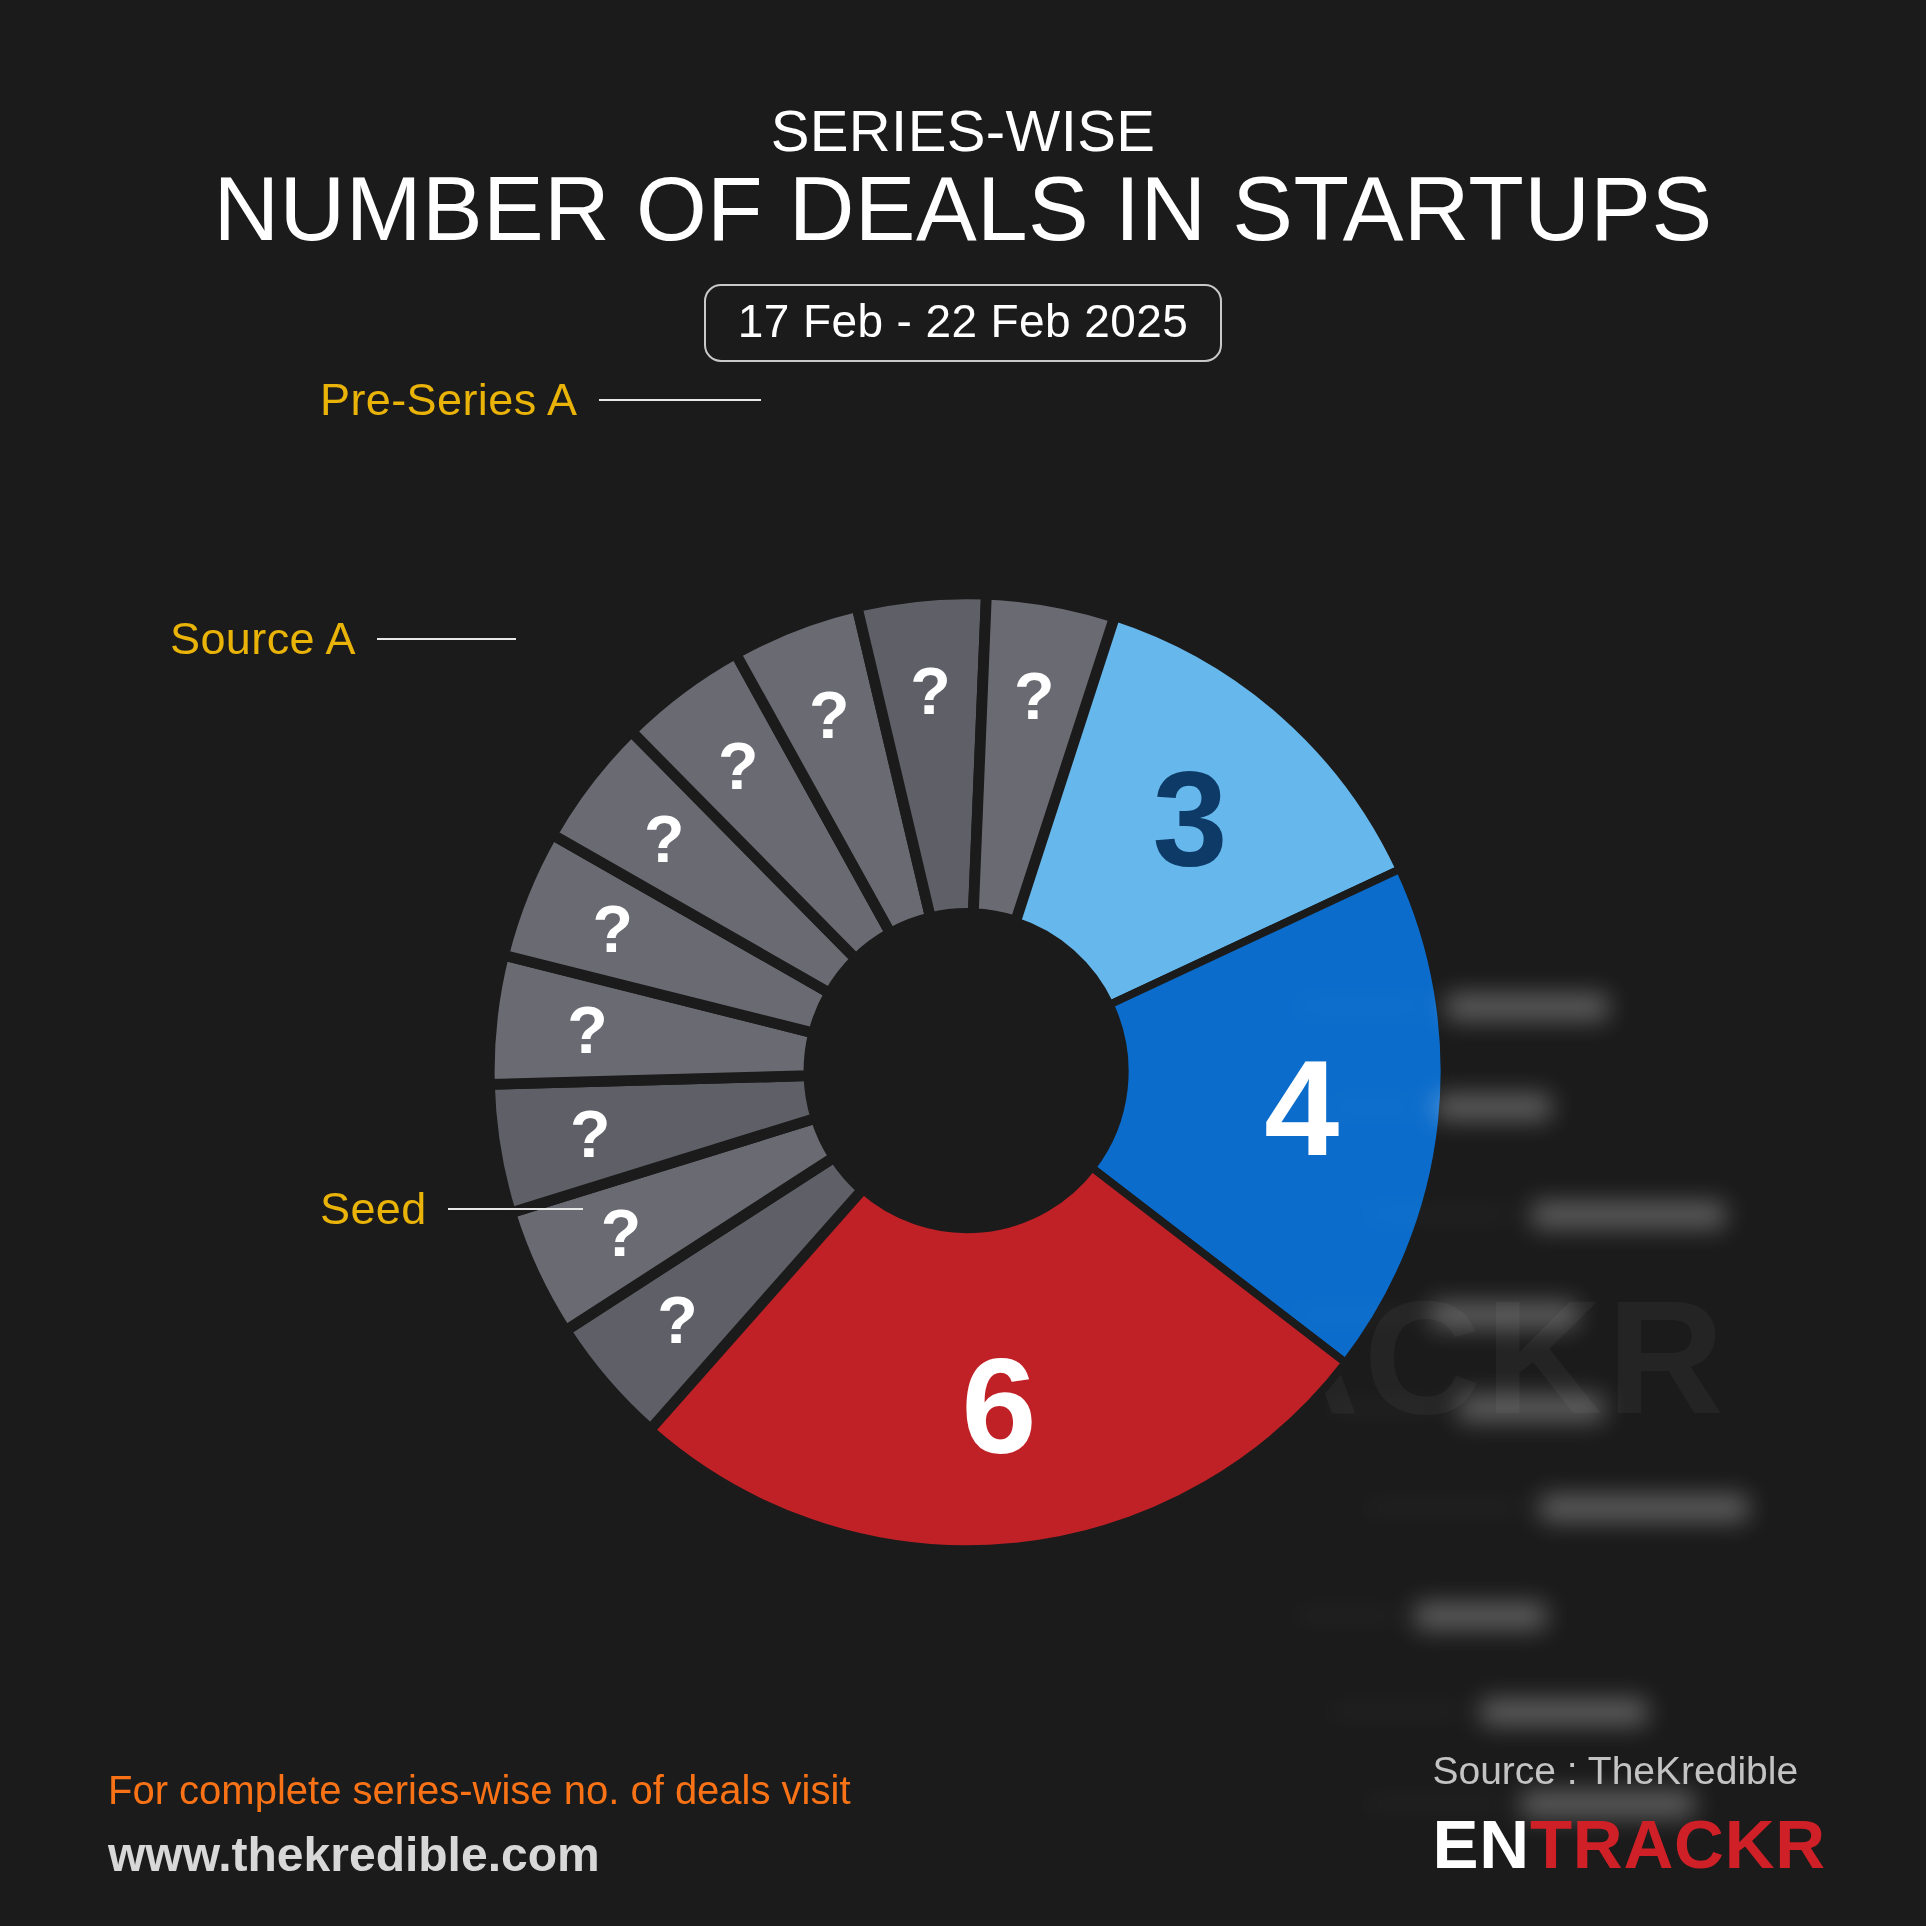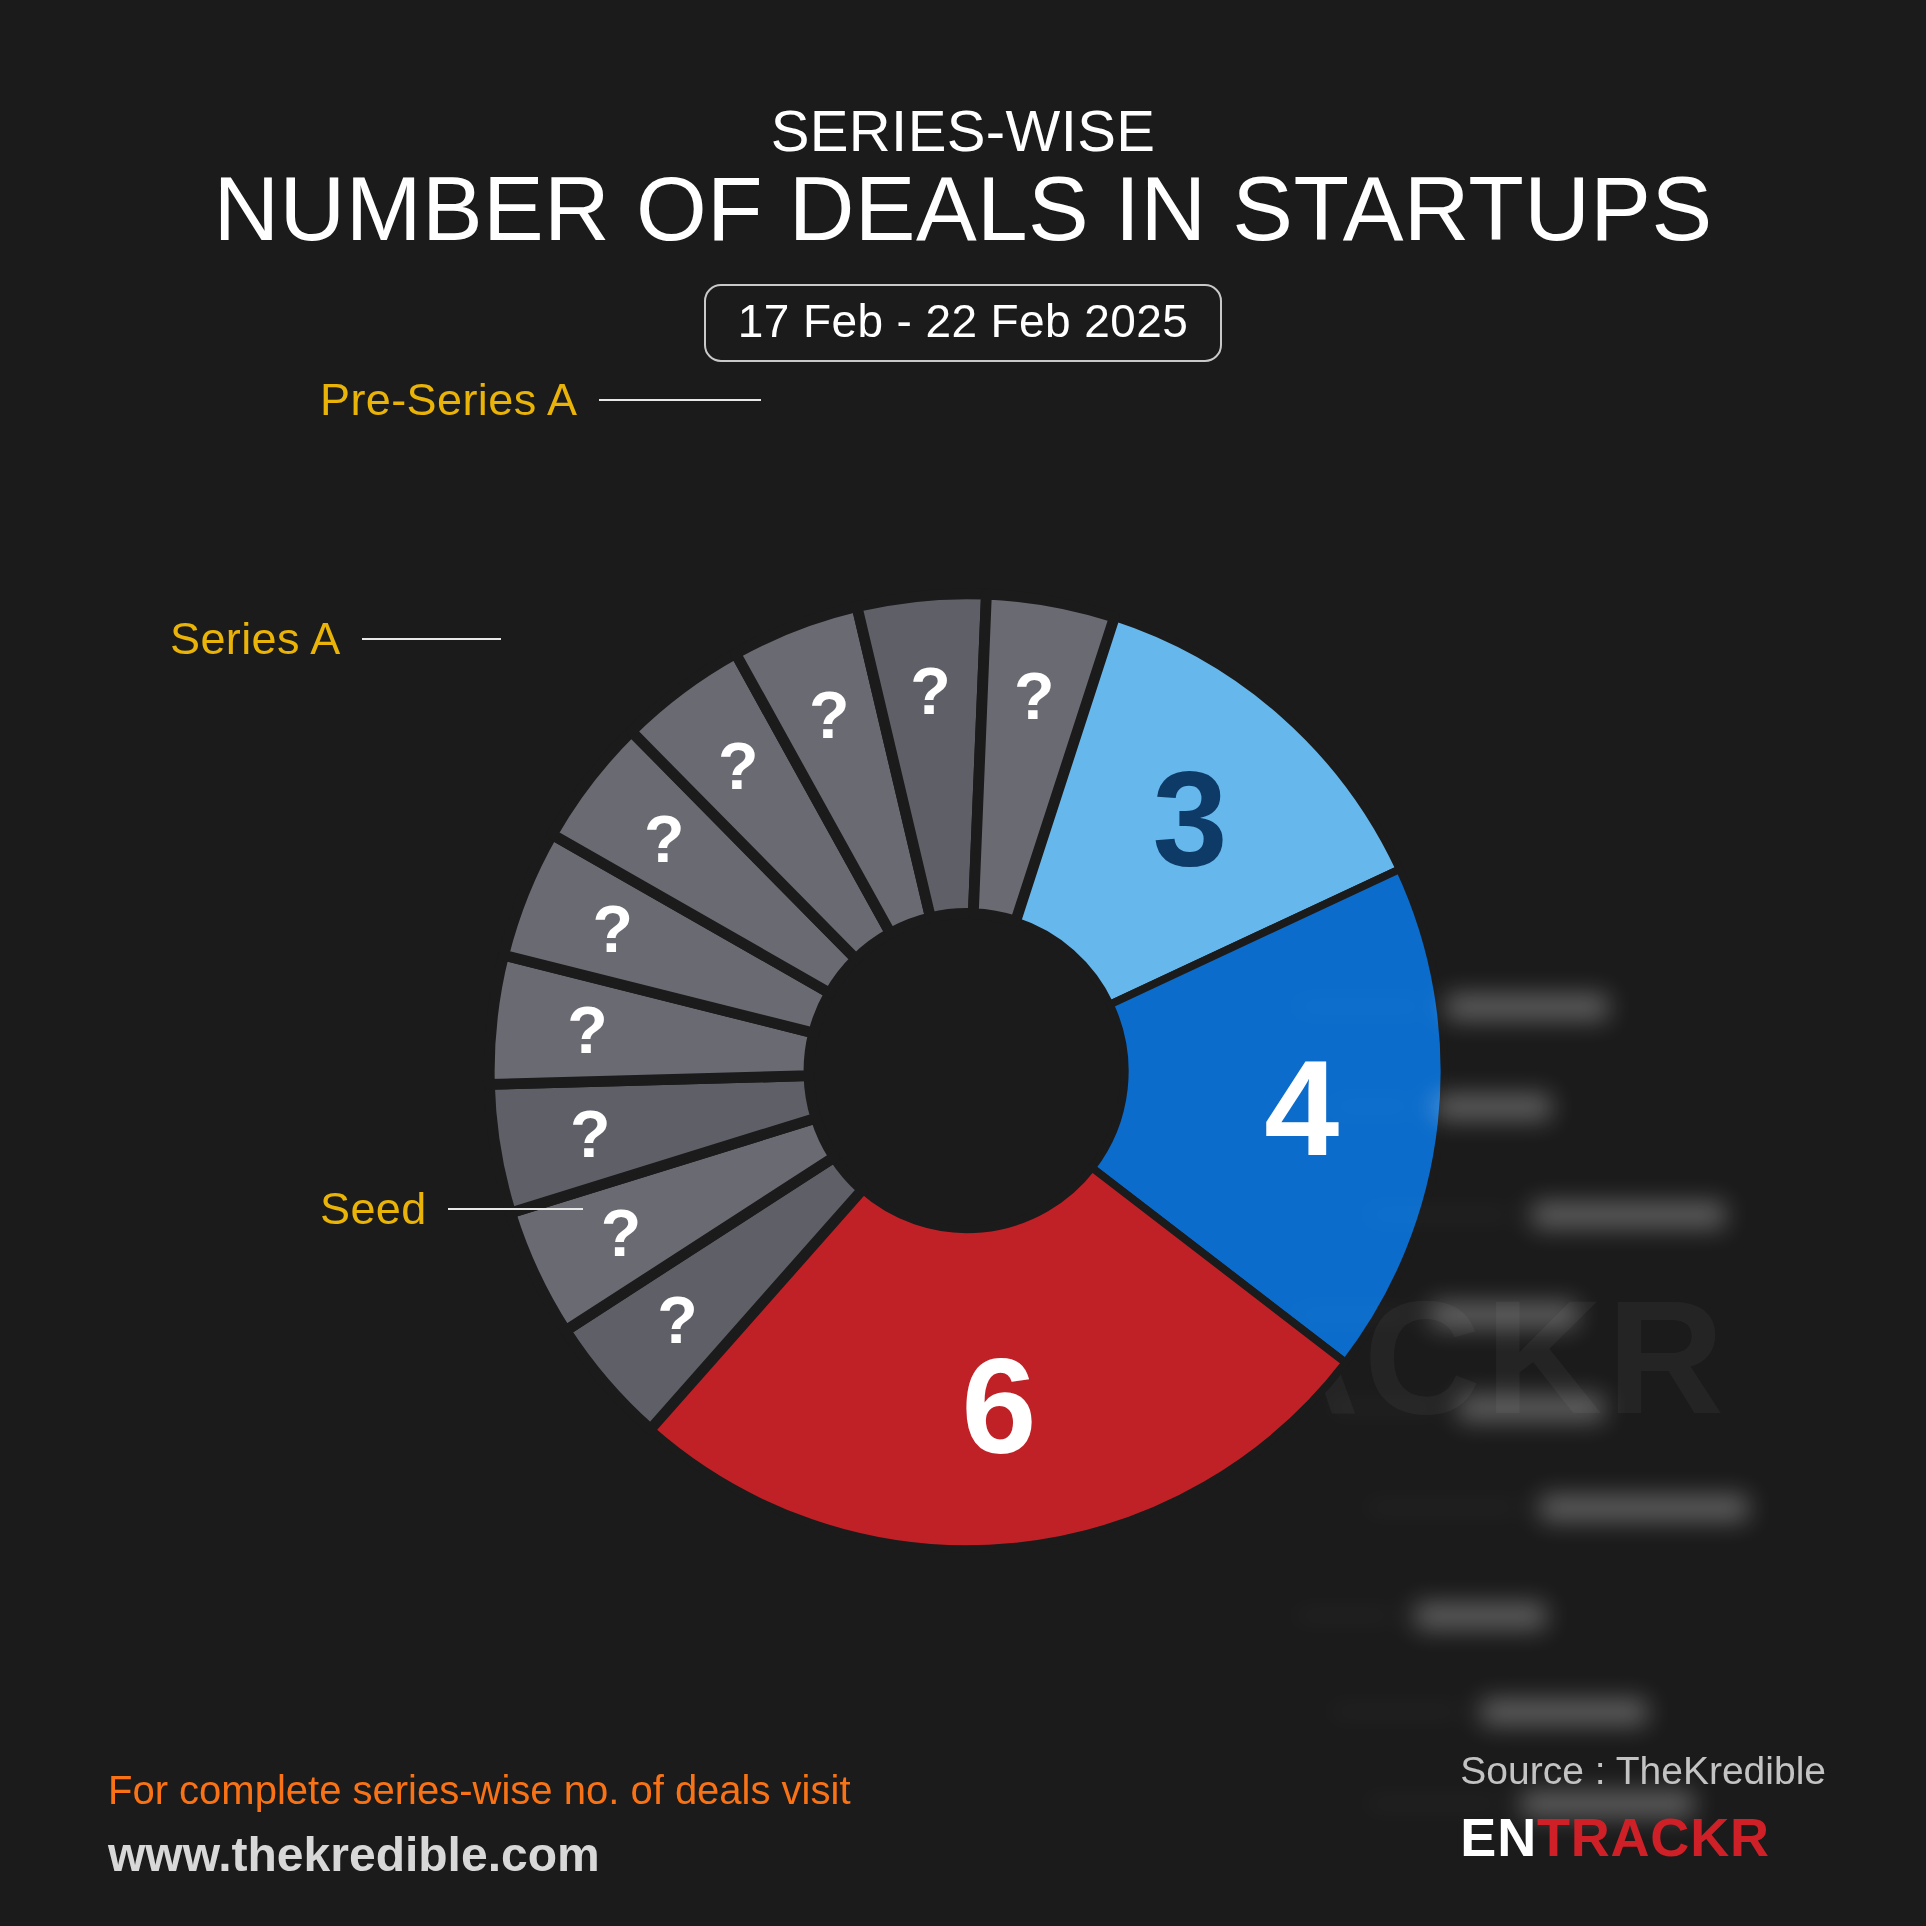--- a/index.html
+++ b/index.html
@@ -148,21 +148,21 @@
     text-align: left;
   }
   .footer-source {
     color: #c3c3c3;
     font-size: 39px;
     font-weight: 400;
     white-space: nowrap;
   }
   .brand {
     margin-top: 17px;
-    font-size: 54px;
+    font-size: 69px;
     font-weight: 700;
     letter-spacing: 0.8px;
     white-space: nowrap;
     line-height: 1;
   }
   .brand .en { color: #ffffff; }
   .brand .trackr { color: #cf2027; }
 </style>
 </head>
 <body>
@@ -246,21 +246,21 @@
           <span class="blur-text" style="width: 173px;"></span>
         </div>
       </div>
 
     <div class="callout" style="left:320px; top:-58px;">
       <span class="callout-label">Pre-Series A</span>
       <span class="callout-line" style="width:162px;"></span>
     </div>
 
     <div class="callout" style="left:170px; top:181px;">
-      <span class="callout-label">Series A</span>
+      <span class="callout-label">Source A</span>
       <span class="callout-line" style="width:139px;"></span>
     </div>
 
     <div class="callout" style="left:320px; top:751px;">
       <span class="callout-label">Seed</span>
       <span class="callout-line" style="width:135px;"></span>
     </div>
   </div>
 
   <div class="footer-left">

